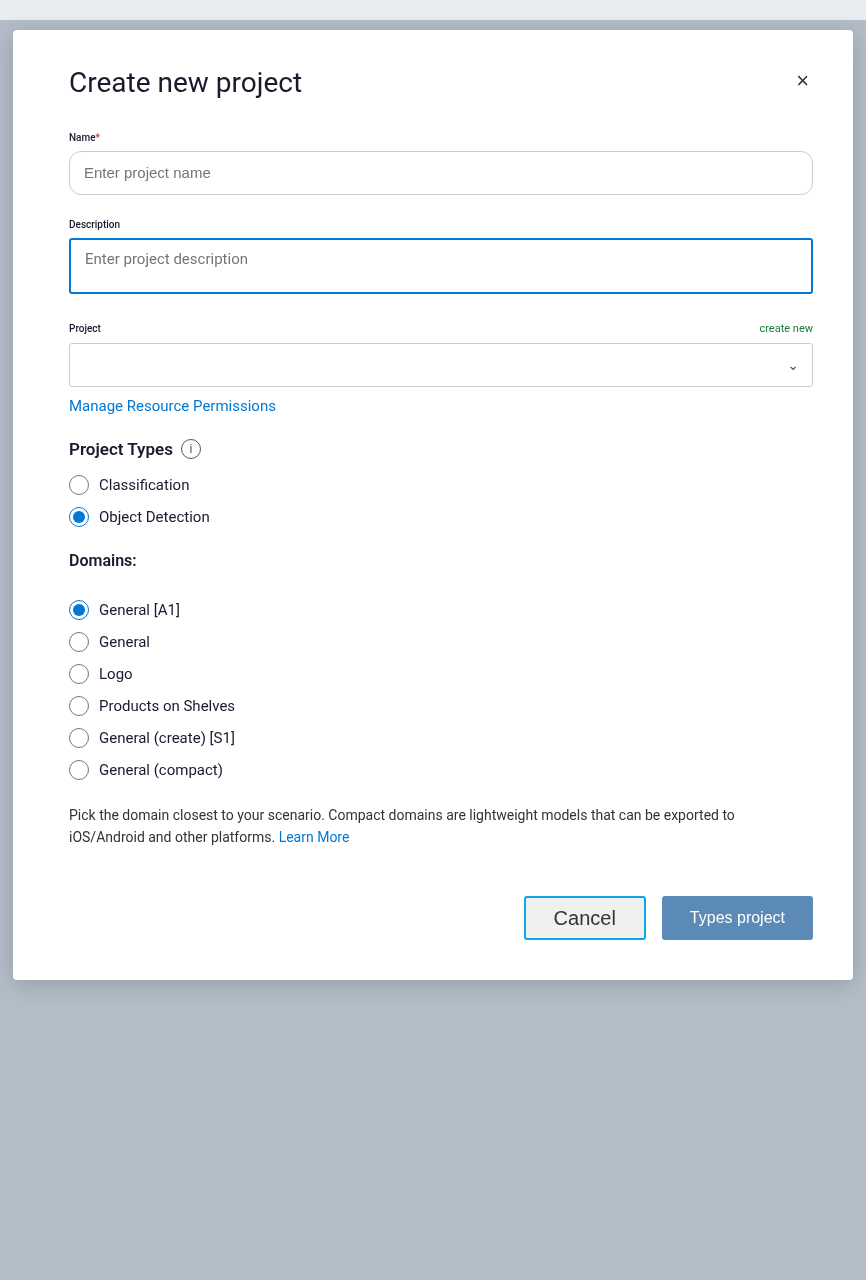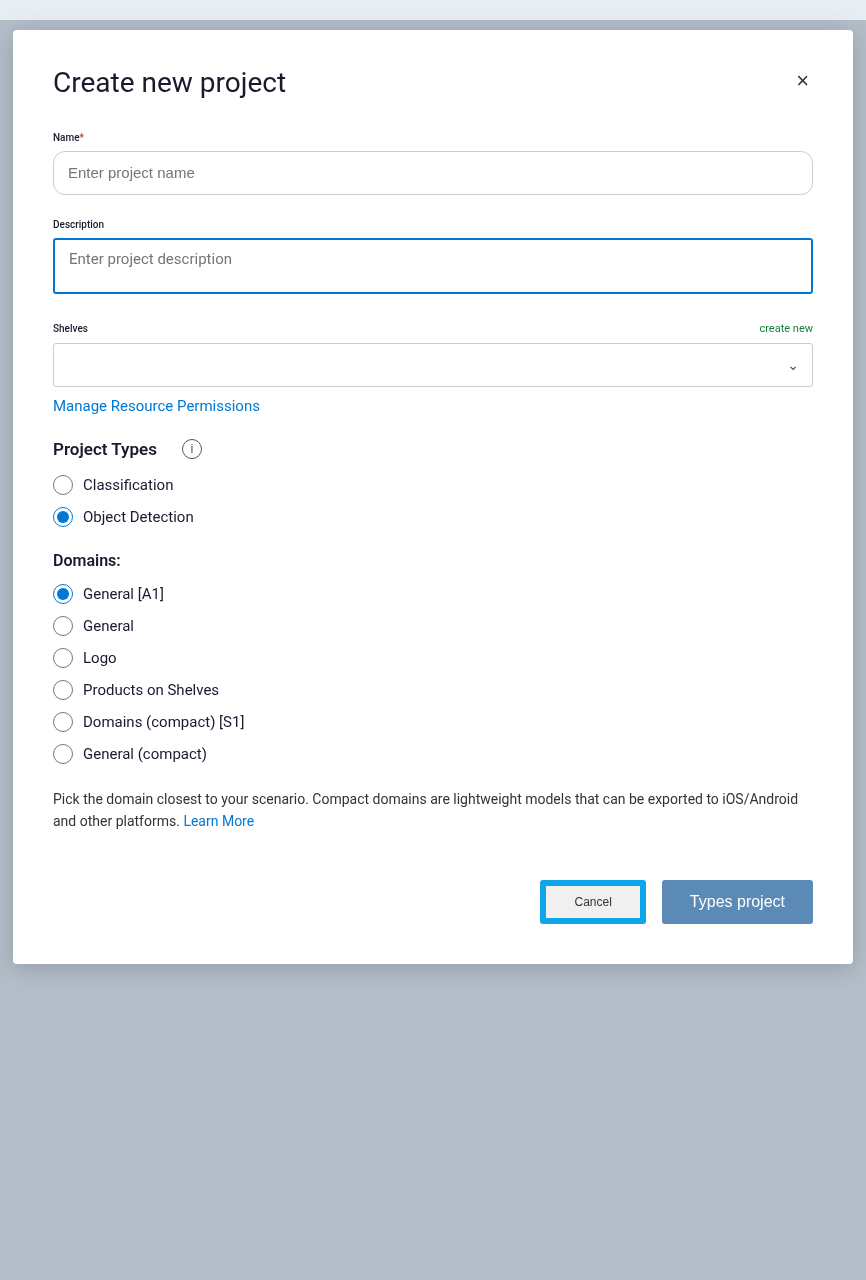--- a/index.html
+++ b/index.html
@@ -26,21 +26,21 @@
       display: flex;
       align-items: flex-start;
       justify-content: center;
       padding-top: 10px;
     }
 
     .modal {
       background: #ffffff;
       border-radius: 4px;
       width: 840px;
-      padding: 36px 40px 40px 40px;
+      padding: 36px 40px 40px 56px;
       position: relative;
       box-shadow: 0 4px 24px rgba(0,0,0,0.18);
     }
 
     .modal-header {
       display: flex;
       align-items: flex-start;
       justify-content: space-between;
       margin-bottom: 32px;
     }
@@ -153,21 +153,21 @@
       margin-top: 10px;
       color: #0078d4;
       font-size: 15px;
       text-decoration: none;
       cursor: pointer;
     }
 
     .project-types-header {
       display: flex;
       align-items: center;
-      gap: 25px;
+      gap: 8px;
       margin-bottom: 16px;
     }
 
     .project-types-label {
       font-size: 17px;
       font-weight: 600;
       color: #1a1a2e;
     }
 
     .info-icon {
@@ -209,21 +209,21 @@
     .radio-label {
       font-size: 15px;
       color: #1a1a2e;
       cursor: pointer;
     }
 
     .domains-label {
       font-size: 16px;
       font-weight: 600;
       color: #1a1a2e;
-      margin-bottom: 14px;
+      margin-bottom: 30px;
     }
 
     .hint-text {
       margin-top: 24px;
       font-size: 14px;
       color: #333;
       line-height: 1.6;
     }
 
     .learn-more-link {
@@ -235,25 +235,25 @@
     .modal-footer {
       display: flex;
       justify-content: flex-end;
       gap: 16px;
       margin-top: 48px;
     }
 
     .btn-cancel {
       height: 44px;
       padding: 0 28px;
-      border: 6px solid #0ea5e9;
+      border: 2px solid #0ea5e9;
       border-radius: 3px;
       background: #f0f0f0;
       color: #333;
-      font-size: 12px;
+      font-size: 20px;
       cursor: pointer;
     }
 
     .btn-create {
       height: 44px;
       padding: 0 28px;
       border: none;
       border-radius: 3px;
       background: #5a8ab5;
       color: #ffffff;
@@ -279,21 +279,21 @@
       <input type="text" class="form-input" placeholder="Enter project name" style="">
     </div>
 
     <div class="form-section">
       <label class="form-label">Description</label>
       <textarea class="form-textarea" placeholder="Enter project description" style=""></textarea>
     </div>
 
     <div class="form-section">
       <div class="resource-header">
-        <label class="form-label" style="margin-bottom:0;">Shelves</label>
+        <label class="form-label" style="margin-bottom:0;">Project</label>
         <a class="create-new-link">create new</a>
       </div>
       <div class="form-select-wrapper">
         <select class="form-select">
           <option value=""></option>
         </select>
         <span class="select-chevron">⌄</span>
       </div>
       <a class="manage-permissions-link">Manage Resource Permissions</a>
     </div>
@@ -329,21 +329,21 @@
         <label class="radio-item">
           <input type="radio" class="radio-input" name="domain" value="logo" style="">
           <span class="radio-label">Logo</span>
         </label>
         <label class="radio-item">
           <input type="radio" class="radio-input" name="domain" value="products-on-shelves" style="">
           <span class="radio-label">Products on Shelves</span>
         </label>
         <label class="radio-item">
           <input type="radio" class="radio-input" name="domain" value="general-compact-s1" style="">
-          <span class="radio-label">Domains (compact) [S1]</span>
+          <span class="radio-label">General (create) [S1]</span>
         </label>
         <label class="radio-item">
           <input type="radio" class="radio-input" name="domain" value="general-compact" style="">
           <span class="radio-label">General (compact)</span>
         </label>
       </div>
 
       <p class="hint-text">
         <span>Pick the domain closest to your scenario. Compact domains are lightweight models that can be exported to iOS/Android and other platforms.</span>
         <a class="learn-more-link">Learn More</a>

